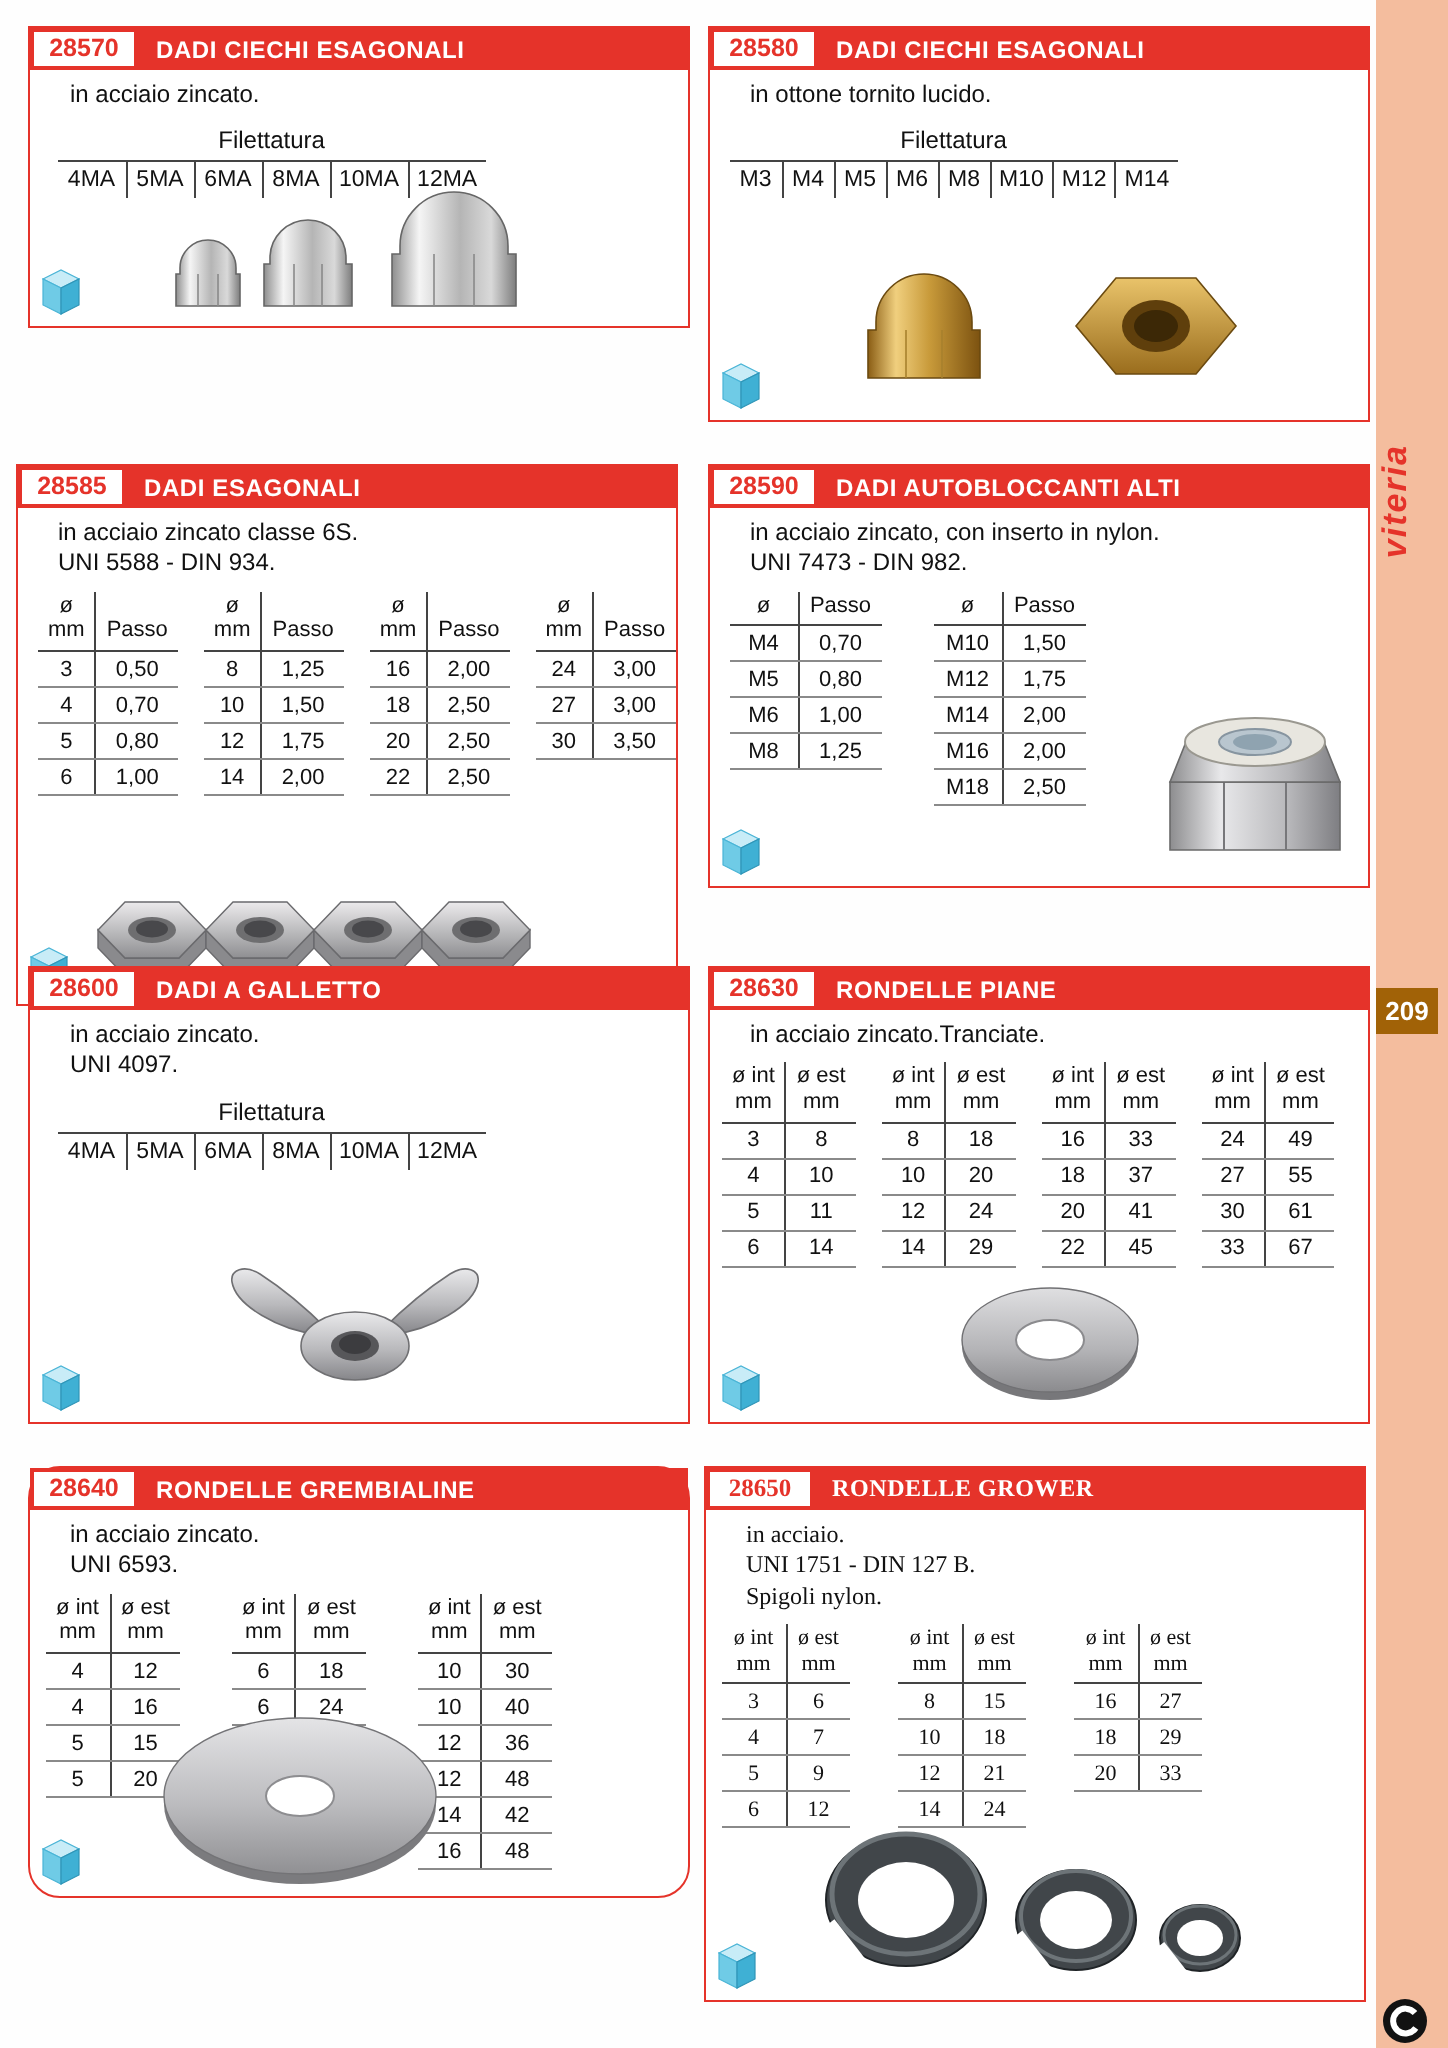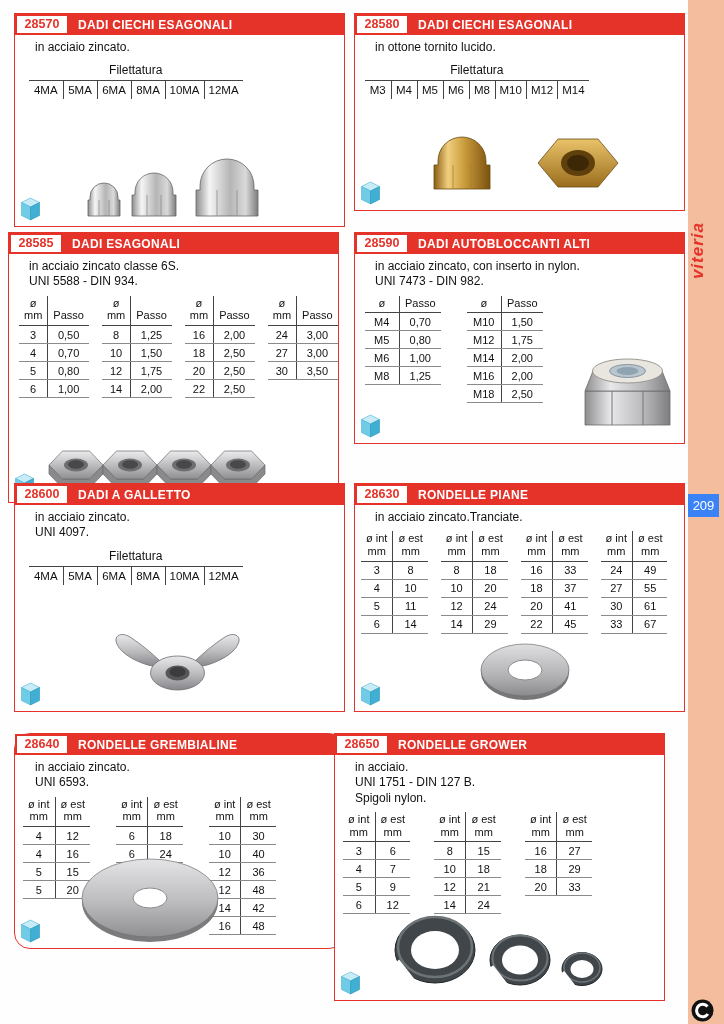--- a/index.html
+++ b/index.html
@@ -8,28 +8,28 @@
     font-family:"Liberation Sans", sans-serif;
     background:#fefefe;
     position:relative;
     overflow:hidden;
     color:#111;
   }
   #page { position:absolute; inset:0; background:#fefefe; }
 
   
   .product-box { position:absolute; border:1px solid #e5332a; background:#fff; }
-  .pos-1 { left:14px;  top:13px;  width:331px; height:214px; }
+  .pos-1 { left:14px;  top:13px;  width:331px; height:151px; }
   .pos-2 { left:354px; top:13px;  width:331px; height:198px; }
   .pos-3 { left:8px;  top:232px; width:331px; height:271px; }
   .pos-4 { left:354px; top:232px; width:331px; height:212px; }
   .pos-5 { left:14px;  top:483px; width:331px; height:229px; }
   .pos-6 { left:354px; top:483px; width:331px; height:229px; }
   .pos-7 { left:14px;  top:733px; width:331px; height:216px;border-radius:16px; }
-  .pos-8 { left:334px; top:733px; width:331px; height:268px; }
+  .pos-8 { left:352px; top:733px; width:331px; height:268px;font-family:Liberation Serif, serif; }
 
   .box-header { position:relative; height:21px; background:#e5332a; display:flex; align-items:center; }
   .code {
     background:#fff; color:#e5332a; font-weight:bold; font-size:12.5px;
     margin:2px; padding:0 6px; min-width:50px; height:17px;
     line-height:17px; text-align:center;
   }
   .title { color:#fff; font-weight:bold; font-size:12px; margin-left:9px; letter-spacing:.3px; white-space:nowrap; }
 
   .box-body { position:absolute; top:21px; left:0; right:0; bottom:0; }
@@ -84,21 +84,21 @@
   
   #sidebar { position:absolute; right:0; top:0; width:36px; height:1024px; background:#f4bd9e; }
   .side-label {
     position:absolute; top:222px; left:0; width:100%;
     writing-mode:vertical-rl; transform:rotate(180deg);
     color:#e5332a; font-weight:bold; font-style:italic; font-size:17px;
     text-align:center; letter-spacing:1px;
   }
   .page-num {
     position:absolute; top:494px; left:0; width:31px; height:23px;
-    background:#3b82f6; color:#fff; font-weight:normal; font-size:13px;
+    background:#a16207; color:#fff; font-weight:bold; font-size:13px;
     display:flex; align-items:center; justify-content:center;
   }
 
   #logo { position:absolute; left:691px; top:999px; width:23px; height:23px; line-height:0; }
 </style>
 </head>
 <body>
 
 <div id="page">
   <div id="boxes">

